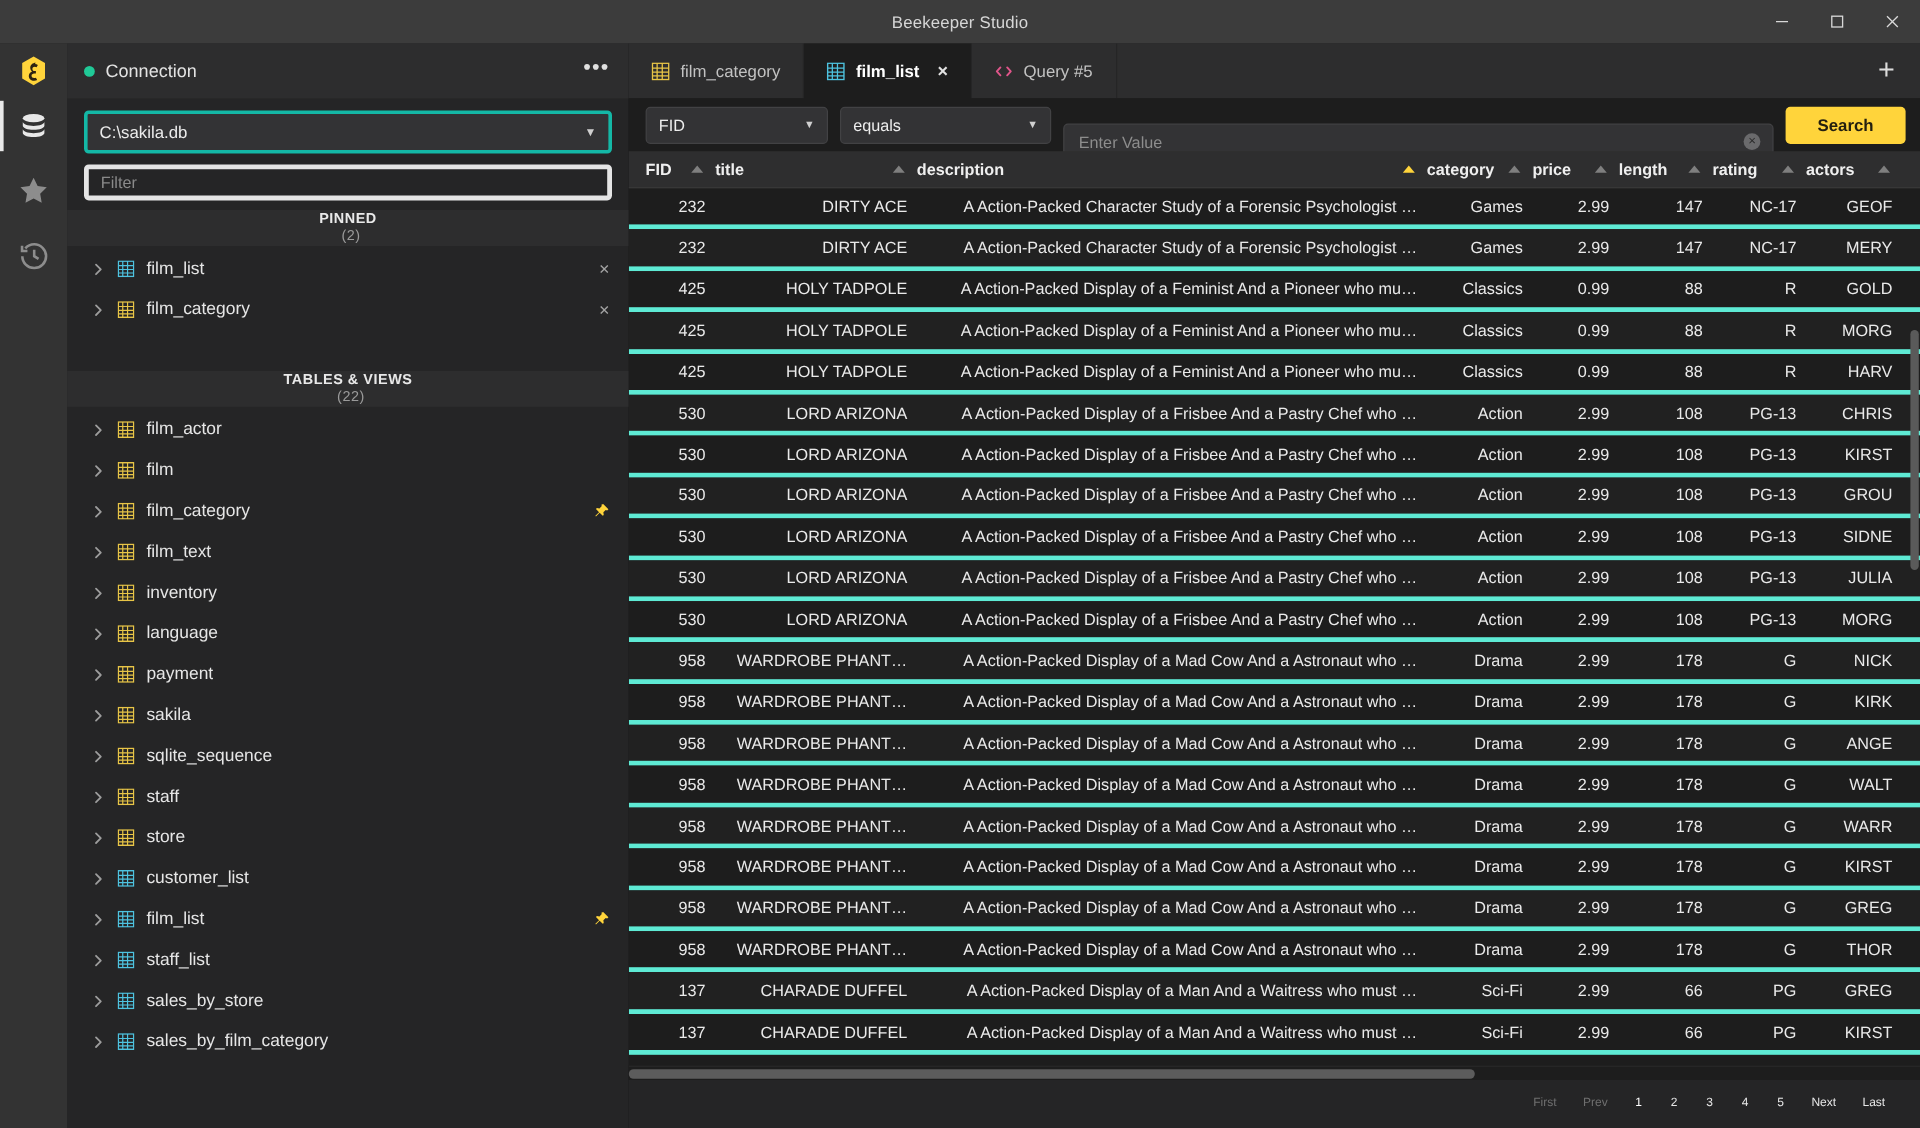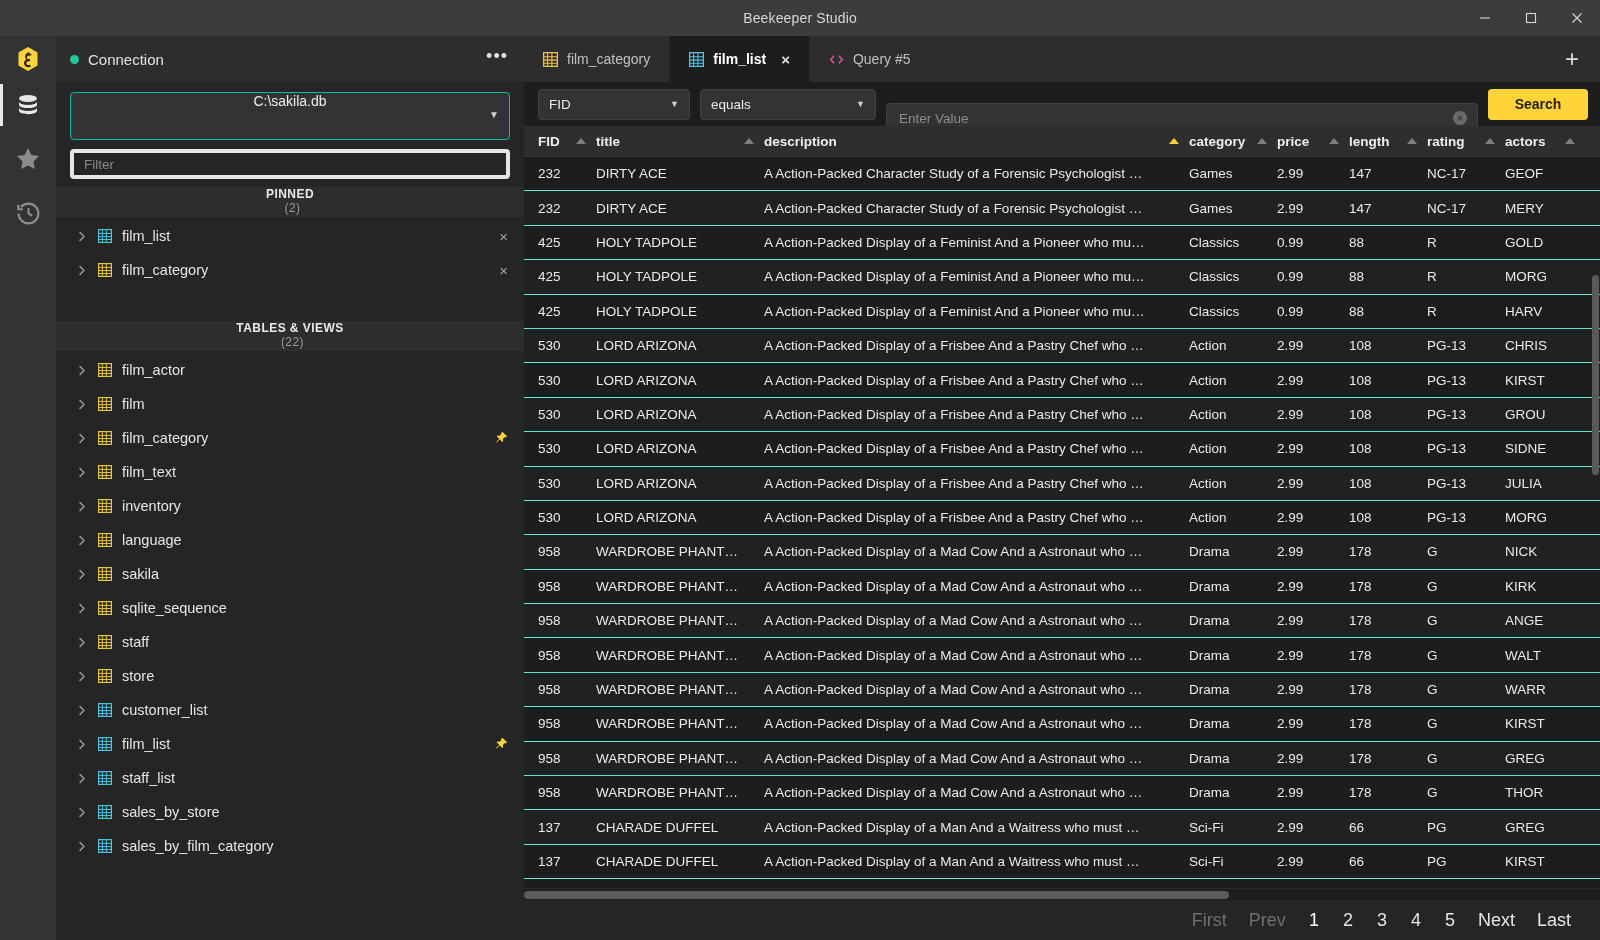--- a/index.html
+++ b/index.html
@@ -75,26 +75,25 @@
     width: 9px; height: 9px; border-radius: 50%;
     background: #20c997; margin-right: 9px; flex: 0 0 9px;
   }
   .conn-name { font-size: 15px; color: #e3e3e3; }
   .conn-more {
     margin-left: auto; color: #e0e0e0; font-size: 18px;
     letter-spacing: 1px; line-height: 10px; padding-bottom: 6px;
   }
   .sb-controls { padding: 10px 14px 8px 14px; }
   .db-select {
-    width: 100%; height: 48px;
-    background: #333335; border: 1px solid #14b8a6; border-radius: 4px;
+    width: 100%; height: 36px;
+    background: #333335; border: 3px solid #14b8a6; border-radius: 4px;
     display: flex; align-items: center; padding: 0 10px;
     font-size: 14px; color: #ececec;
     margin-bottom: 9px;
-    flex-direction: column;
   }
   .db-select .caret { margin-left: auto; color: #cfcfcf; font-size: 10px; }
   .filter-box {
     width: 100%; height: 30px;
     background: transparent; border: 4px solid #e5e5e5; border-radius: 4px;
     padding: 0 10px; font-size: 13.5px; color: #e2e2e2;
     font-family: inherit; outline: none;
   }
   .filter-box::placeholder { color: #8a8a8a; }
 
@@ -205,21 +204,22 @@
     border-left: 5px solid transparent; border-right: 5px solid transparent;
     border-bottom: 6px solid #7f7f7f;
     flex: 0 0 10px;
   }
   .th .sorter.active { border-bottom-color: #ffd43b; }
 
   .tbl-body { flex: 1; min-height: 0; overflow: hidden; position: relative; }
   .tr {
     height: 34.4px; display: flex; align-items: center;
     padding-left: 14px;
-    border-bottom: 1px solid #5eead4;
+    border-bottom: 4px solid #5eead4;
+    text-align: right;
   }
   .tr:nth-child(odd)  { background: #1d1d1d; }
   .tr:nth-child(even) { background: #212121; }
   .td {
     font-size: 13.5px; color: #eaeaea;
     white-space: nowrap; overflow: hidden; text-overflow: ellipsis;
     padding-right: 8px;
   }
   
   .c-fid   { width: 58px;  flex: 0 0 58px; }
@@ -252,21 +252,21 @@
     width: 705px; background: #5c5c5c; border-radius: 4px;
   }
 
   
   .pager {
     height: 40px; flex: 0 0 40px; background: #252526;
     display: flex; align-items: center; justify-content: flex-end;
     gap: 0; padding-right: 18px;
   }
   .pg {
-    font-size: 18px; color: #e6e6e6; padding: 0 11px; line-height: 1;
+    font-size: 10px; color: #e6e6e6; padding: 0 11px; line-height: 1;
   }
   .pg.disabled { color: #6f6f6f; }
   .pg.num { padding: 0 12px; }
   .pg.num.current { color: #ffffff; }
 </style>
 </head>
 <body>
 
 <div class="titlebar">
   <div class="titlebar-title">Beekeeper Studio</div>
@@ -440,20 +440,32 @@
           <span class="chev">
             <svg width="8" height="11" viewBox="0 0 8 11" fill="none" stroke="currentColor" stroke-width="1.5" stroke-linecap="round" stroke-linejoin="round">
               <path d="M2 1.5l4 4-4 4"></path>
             </svg>
           </span>
           <span class="tbl-icon"><svg width="14" height="14" viewBox="0 0 14 14">
               <rect x="0.6" y="0.6" width="12.8" height="12.8" fill="none" stroke="#e8c547" stroke-width="1.2"></rect>
               <path d="M0.6 4.4h12.8M0.6 7.6h12.8M0.6 10.5h12.8M4.3 0.6v12.8M8.3 0.6v12.8" stroke="#e8c547" stroke-width="1"></path>
             </svg></span>
           <span class="tree-label">language</span>
+        </div>
+        <div class="tree-row">
+          <span class="chev">
+            <svg width="8" height="11" viewBox="0 0 8 11" fill="none" stroke="currentColor" stroke-width="1.5" stroke-linecap="round" stroke-linejoin="round">
+              <path d="M2 1.5l4 4-4 4"></path>
+            </svg>
+          </span>
+          <span class="tbl-icon"><svg width="14" height="14" viewBox="0 0 14 14">
+              <rect x="0.6" y="0.6" width="12.8" height="12.8" fill="none" stroke="#e8c547" stroke-width="1.2"></rect>
+              <path d="M0.6 4.4h12.8M0.6 7.6h12.8M0.6 10.5h12.8M4.3 0.6v12.8M8.3 0.6v12.8" stroke="#e8c547" stroke-width="1"></path>
+            </svg></span>
+          <span class="tree-label">payment</span>
         </div>
         <div class="tree-row">
           <span class="chev">
             <svg width="8" height="11" viewBox="0 0 8 11" fill="none" stroke="currentColor" stroke-width="1.5" stroke-linecap="round" stroke-linejoin="round">
               <path d="M2 1.5l4 4-4 4"></path>
             </svg>
           </span>
           <span class="tbl-icon"><svg width="14" height="14" viewBox="0 0 14 14">
               <rect x="0.6" y="0.6" width="12.8" height="12.8" fill="none" stroke="#e8c547" stroke-width="1.2"></rect>
               <path d="M0.6 4.4h12.8M0.6 7.6h12.8M0.6 10.5h12.8M4.3 0.6v12.8M8.3 0.6v12.8" stroke="#e8c547" stroke-width="1"></path>

